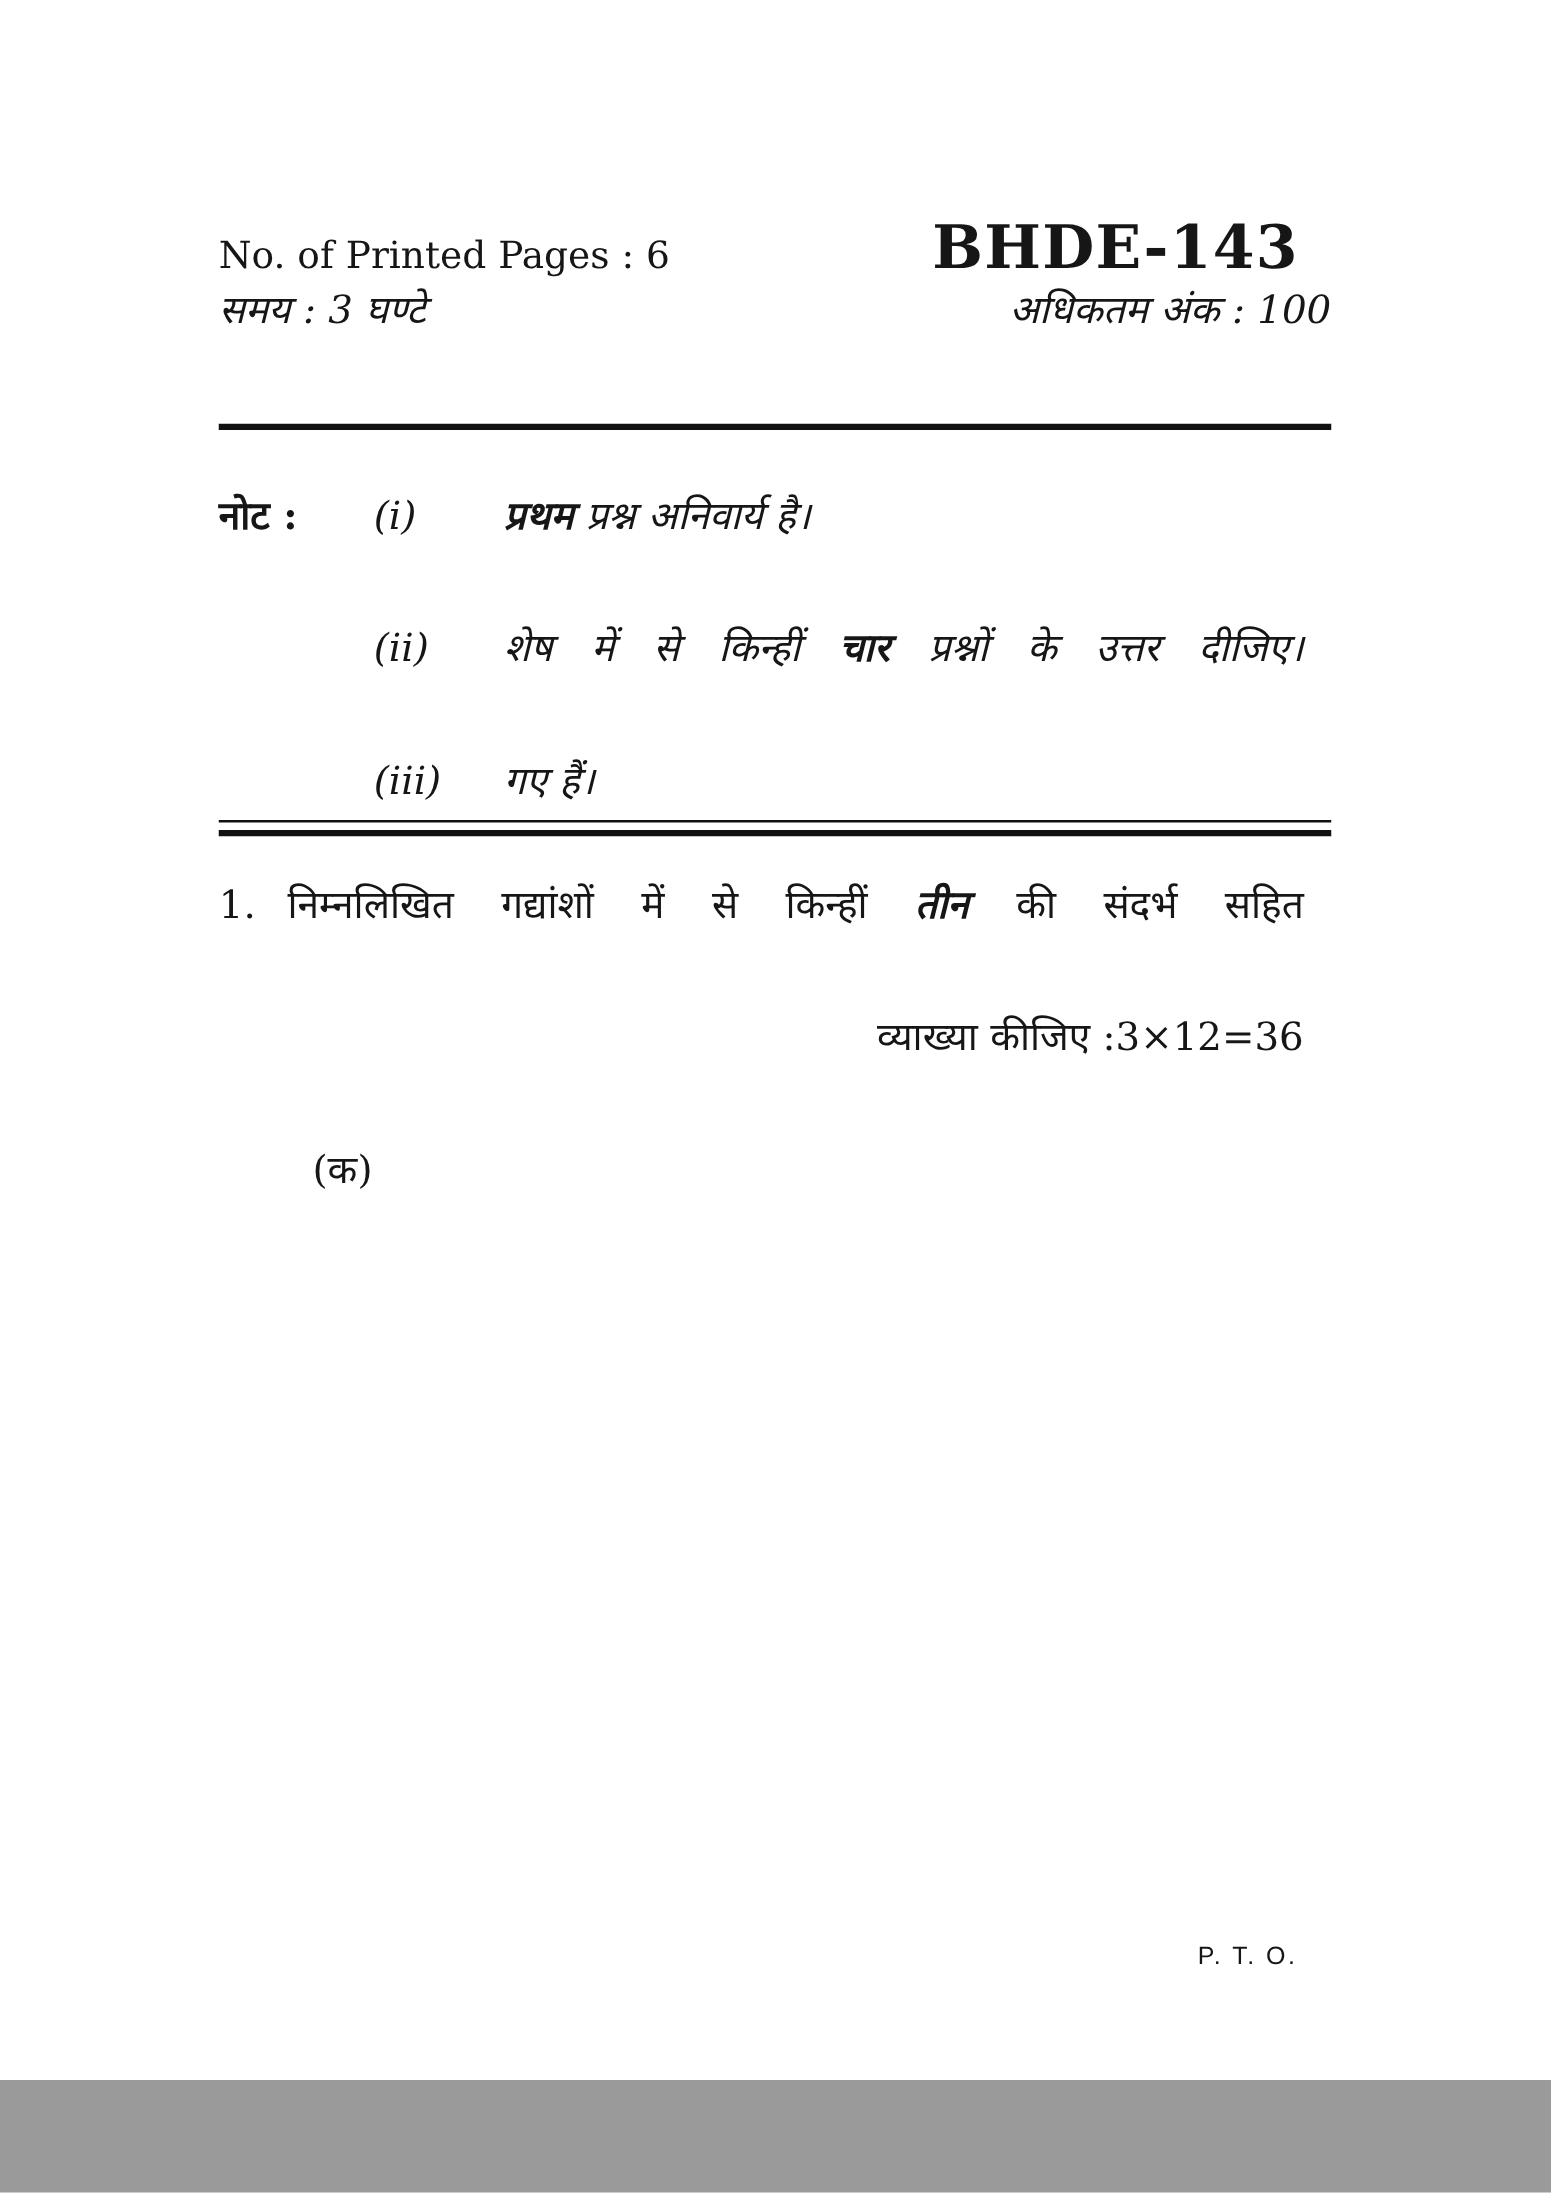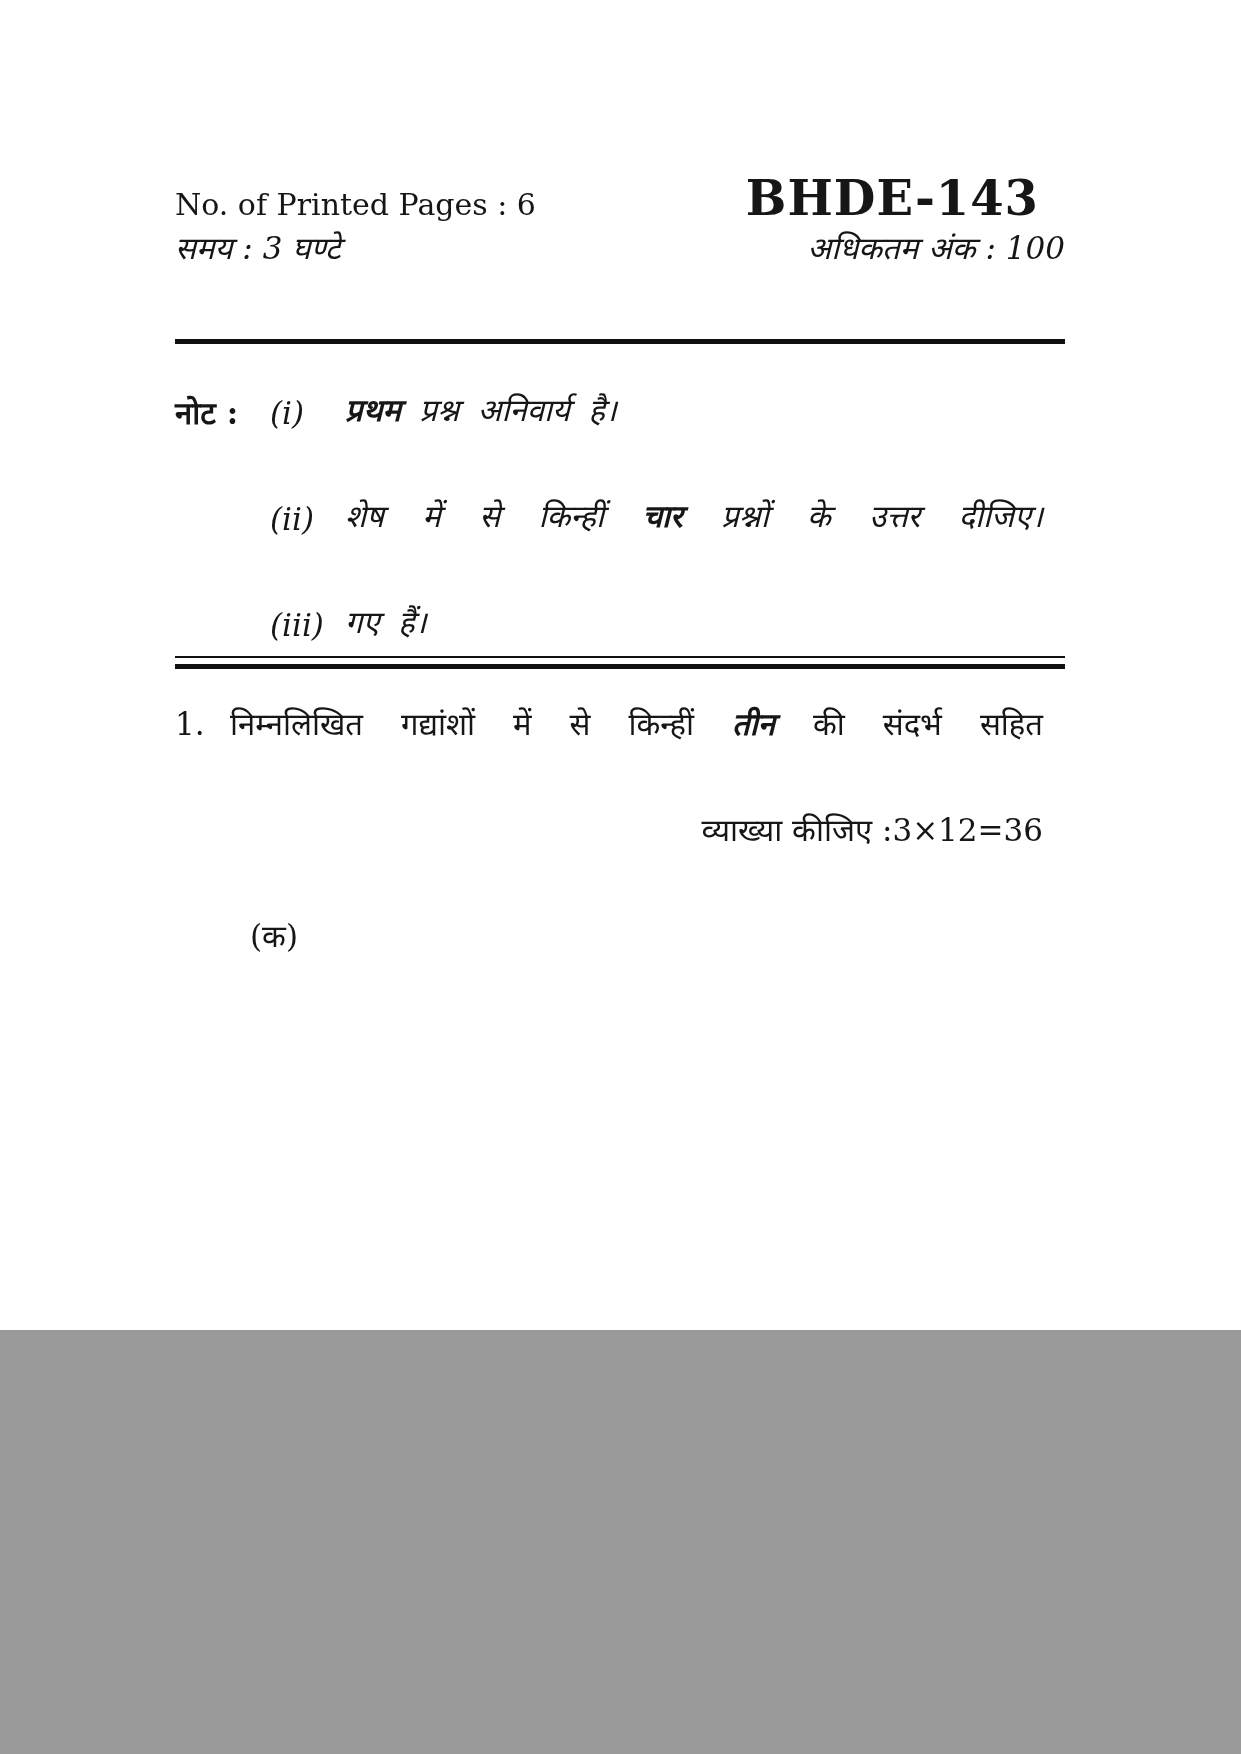--- a/index.html
+++ b/index.html
@@ -1,42 +1,42 @@
 <!DOCTYPE html>
 <html lang="hi"><head>
 <meta charset="utf-8">
 <style>
   html,body{margin:0;padding:0;background:#9a9a9a;}
   .sheet{
-    width:1241px;height:1330px;background:#ffffff;color:#161616;
+    width:1241px;height:1664px;background:#ffffff;color:#161616;
     position:relative;box-sizing:border-box;
     padding:172px 176px 0 175px;
     font-family:"DejaVu Serif","Liberation Serif",serif;
     margin:0 auto;overflow:hidden;
   }
   
   .hdr{display:flex;justify-content:space-between;align-items:baseline;padding-right:26px;}
   .hdr-left{font-size:30px;line-height:1.2;}
   .hdr-right{font-size:48px;font-weight:bold;letter-spacing:1px;line-height:1.1;text-align:right;}
   
   .titles{margin-top:42px;text-align:center;}
   .title-line{font-size:36px;font-weight:bold;line-height:44px;margin:0 0 24px 0;}
   
   .meta{display:flex;justify-content:space-between;font-size:31px;font-style:italic;line-height:46px;align-items:flex-end;}
   
   .rule-single{border:0;border-top:5px solid #111;margin:68px 0 0 0;}
   .rule-double{border-top:2px solid #111;border-bottom:5px solid #111;height:6px;margin-top:8px;}
   
   .notes{margin-top:46px;font-size:31px;line-height:46px;}
-  .note-row{display:flex;margin-bottom:60px;}
+  .note-row{display:flex;margin-bottom:60px;gap:29px;}
   .note-row:last-child{margin-bottom:0;}
   .note-label{width:95px;font-weight:bold;flex:none;}
   .note-spacer{width:95px;flex:none;}
   .note-num{width:75px;flex:none;font-style:italic;}
-  .note-text{flex:1;padding-right:22px;font-style:italic;font-family:Liberation Mono, monospace;}
+  .note-text{flex:1;padding-right:22px;font-style:italic;}
   .note-text b{font-style:italic;}
   
   .jline{text-align:justify;text-align-last:justify;}
   .gap-below{margin-bottom:60px;}
   
   .q{display:flex;margin-top:32px;font-size:31px;line-height:46px;}
   .q-num{width:55px;flex:none;}
   .q-body{flex:1;padding-right:22px;}
   .q-line2{display:flex;justify-content:flex-end;}
   .sub{display:flex;margin-left:75px;margin-top:60px;font-size:31px;line-height:46px;}

